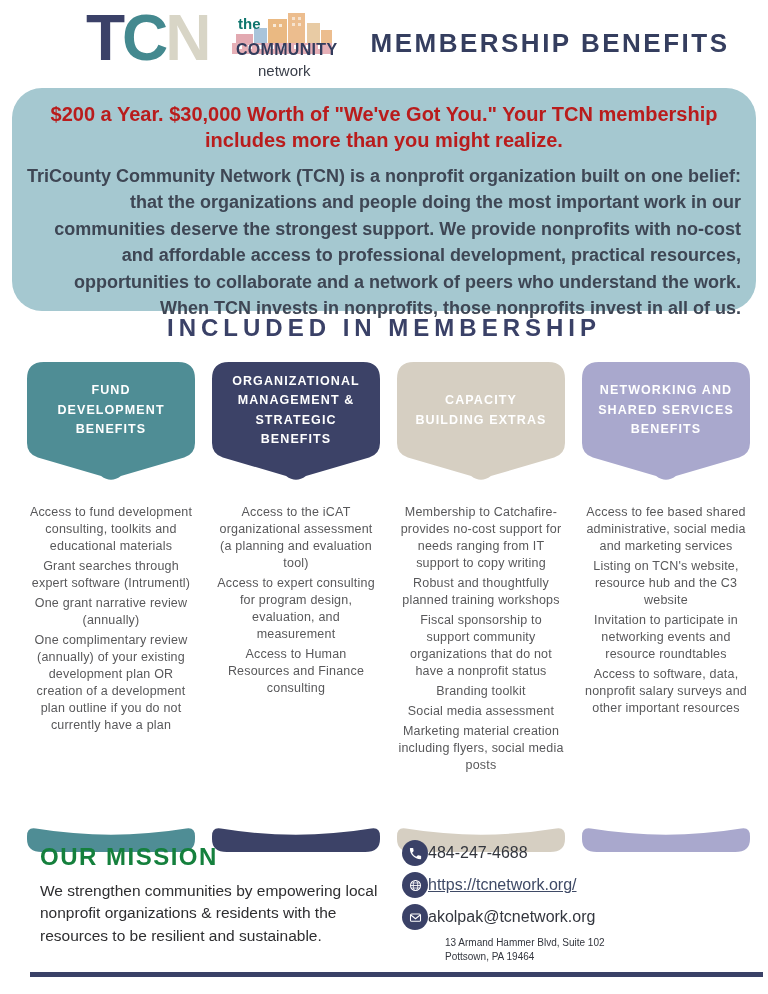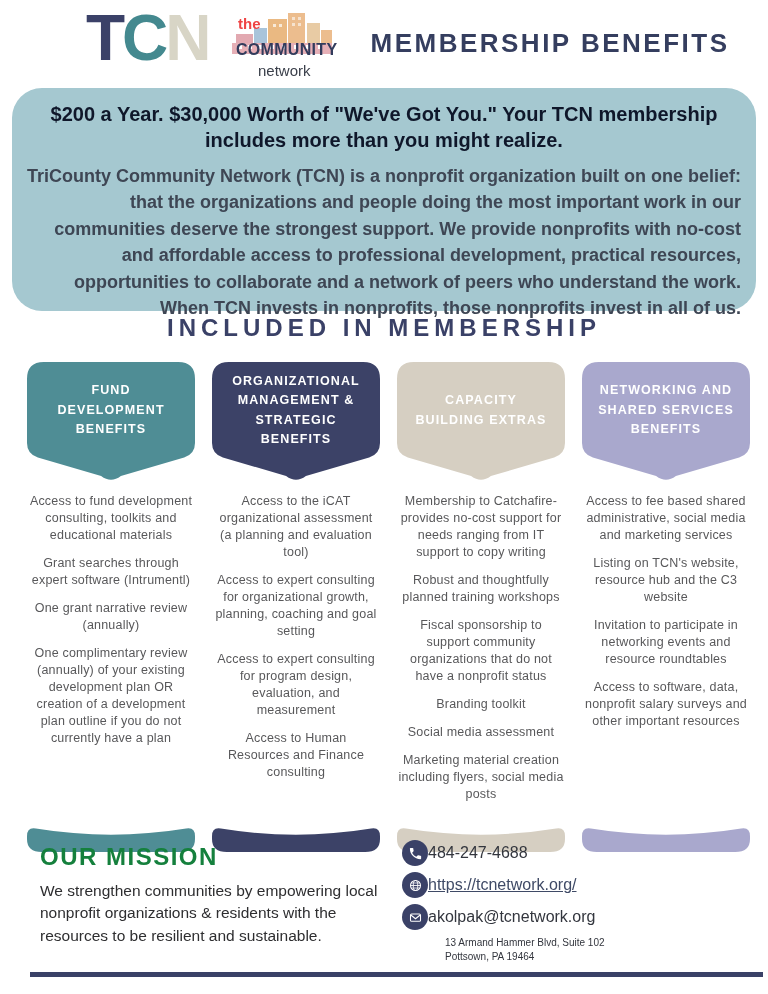--- a/index.html
+++ b/index.html
@@ -4,46 +4,46 @@
 <style>
   html,body{margin:0;padding:0;background:#ffffff;}
   .page{position:relative;width:768px;height:994px;background:#ffffff;overflow:hidden;
         font-family:"Liberation Sans","DejaVu Sans",sans-serif;margin:0 auto;}
 
   
   .tcn-word{position:absolute;left:86px;top:6px;font-size:64px;font-weight:800;letter-spacing:-3px;line-height:1;}
   .tcn-word .t{color:#3b4168;} .tcn-word .c{color:#44898f;} .tcn-word .n{color:#d8d5c6;}
   .logo-mark{position:absolute;left:216px;top:10px;width:122px;height:76px;}
   .logo-sky{position:absolute;left:14px;top:2px;width:104px;height:48px;}
-  .logo-the{position:absolute;left:22px;top:5px;font-size:15px;font-weight:700;color:#ef4444;}
+  .logo-the{position:absolute;left:22px;top:5px;font-size:15px;font-weight:700;color:#0f766e;}
   .logo-community{position:absolute;left:20px;top:31px;font-size:16px;font-weight:800;color:#323c5c;letter-spacing:.3px;}
   .logo-network{position:absolute;left:42px;top:52px;font-size:15px;color:#3a3f4a;text-align:center;}
   .page-title{position:absolute;left:340px;top:28px;width:420px;text-align:center;
               font-size:26px;font-weight:800;letter-spacing:2.5px;color:#353e5f;}
 
   
   .intro-box{position:absolute;left:12px;top:88px;width:744px;height:223px;background:#a5c8d0;border-radius:30px;}
   .intro-headline{margin:13px auto 0;max-width:690px;text-align:center;
-                  font-size:20px;font-weight:800;line-height:1.3;color:#0f172a;}
+                  font-size:20px;font-weight:800;line-height:1.3;color:#b91c1c;}
   .intro-body{margin:10px auto 0;max-width:714px;text-align:right;
               font-size:18px;font-weight:700;line-height:1.47;color:#3e4654;}
 
   
   .section-title{position:absolute;left:0;top:314px;width:100%;text-align:center;
                  font-size:24px;font-weight:800;letter-spacing:5px;color:#3a4167;}
 
   
   .columns{position:absolute;left:27px;top:362px;width:723px;height:490px;display:flex;gap:17px;}
   .col{position:relative;flex:1;min-width:0;}
   .banner{position:relative;height:121px;}
   .banner svg{position:absolute;inset:0;width:100%;height:100%;}
   .banner-label{position:absolute;left:0;right:0;top:0;height:97px;display:flex;align-items:center;justify-content:center;
                 padding:0 16px;text-align:center;color:#ffffff;font-weight:700;font-size:12.5px;
                 letter-spacing:1.1px;line-height:1.55;}
-  .items{margin-top:10px;display:flex;flex-direction:column;gap:11px;padding:0 1px;}
+  .items{margin-top:21px;display:flex;flex-direction:column;gap:3px;padding:0 1px;}
   .item{margin:0;font-size:12.5px;line-height:1.36;color:#58585a;text-align:center;letter-spacing:.2px;}
   .cap{position:absolute;bottom:0;left:0;width:100%;height:28px;}
 
   
   .mission{position:absolute;left:40px;top:843px;width:352px;}
   .mission-title{font-size:24px;font-weight:800;letter-spacing:1.5px;color:#15803d;}
   .mission-text{margin-top:9px;font-size:15.5px;line-height:1.44;color:#2e2e30;}
 
   
   .contact{position:absolute;left:402px;top:840px;width:356px;}
@@ -122,21 +122,20 @@
       </div>
       <div class="col">
         <div class="banner">
           <svg viewBox="0 0 170 121" preserveAspectRatio="none">
             <path d="M0 17 Q0 0 17 0 L153 0 Q170 0 170 17 L170 81 Q170 92 159 95.5 L95 114 Q85 121.5 75 114 L11 95.5 Q0 92 0 81 Z" fill="#3c4267"></path>
           </svg>
           <div class="banner-label">ORGANIZATIONAL MANAGEMENT &amp; STRATEGIC BENEFITS</div>
         </div>
         <div class="items">
           <p class="item">Access to the iCAT organizational assessment (a planning and evaluation tool)</p>
-          <p class="item">Access to expert consulting for organizational growth, planning, coaching and goal setting</p>
           <p class="item">Access to expert consulting for program design, evaluation, and measurement</p>
           <p class="item">Access to Human Resources and Finance consulting</p>
         </div>
         <svg class="cap" viewBox="0 0 170 30" preserveAspectRatio="none">
           <path d="M0 13 Q0 3 9 4.8 Q85 18 161 4.8 Q170 3 170 13 L170 16 Q170 30 155 30 L15 30 Q0 30 0 16 Z" fill="#3c4267"></path>
         </svg>
       </div>
       <div class="col">
         <div class="banner">
           <svg viewBox="0 0 170 121" preserveAspectRatio="none">

